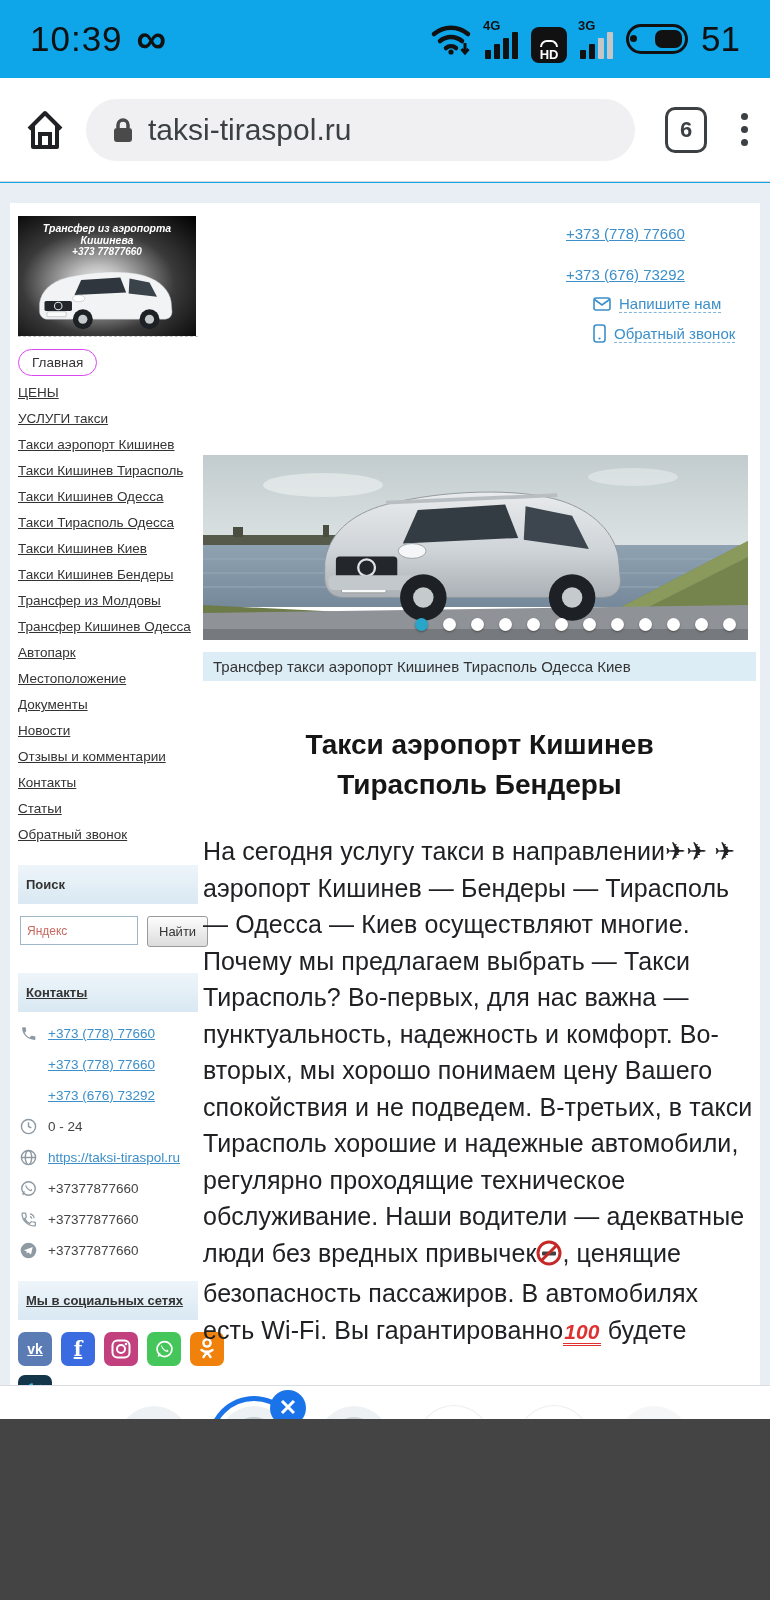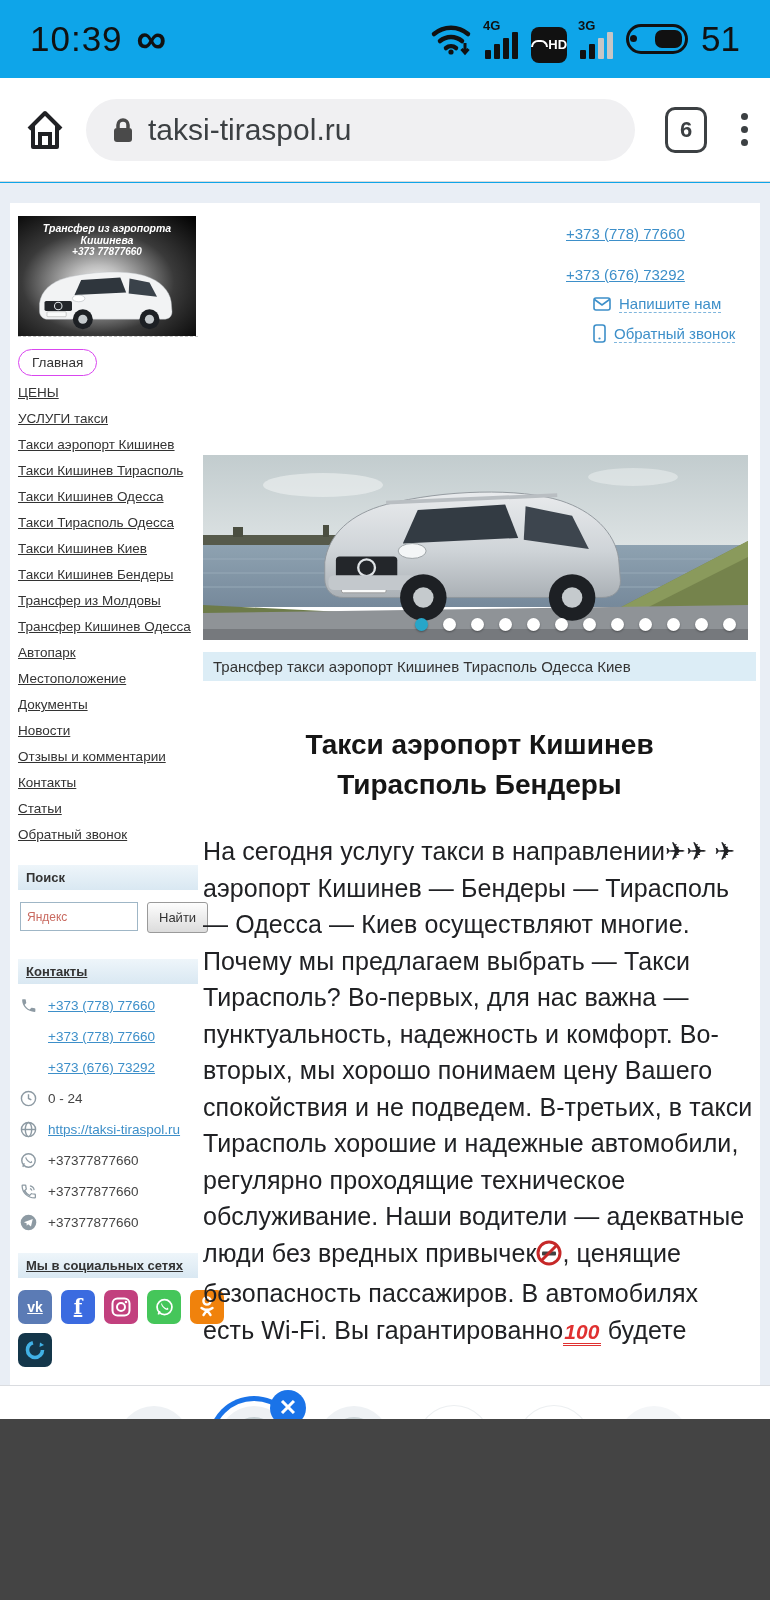--- a/index.html
+++ b/index.html
@@ -8,21 +8,21 @@
 
   
   .status-bar { position:absolute; top:0; left:0; right:0; height:78px; display:flex; align-items:center; padding:0 30px; color:#111; }
   .sb-time { font-size:35px; font-weight:500; letter-spacing:1px; }
   .sb-inf { font-size:42px; font-weight:700; margin-left:14px; line-height:1; }
   .sb-right { margin-left:auto; display:flex; align-items:center; gap:13px; }
   .bars { display:flex; align-items:flex-end; gap:3px; position:relative; padding-top:12px; }
   .bars .blbl { position:absolute; top:-2px; left:-2px; font-size:13px; font-weight:700; }
   .bars i { display:block; width:6px; background:#111; border-radius:1px; }
   .bars i.dim { background:#c6c6c6; }
-  .hd-badge { width:36px; height:36px; background:#111; border-radius:8px; color:#fff; display:flex; align-items:center; justify-content:flex-start; padding-bottom:2px;margin-top:12px; }
+  .hd-badge { width:36px; height:36px; background:#111; border-radius:8px; color:#fff; display:flex; flex-direction:column; align-items:center; justify-content:flex-end; padding-bottom:2px;margin-top:12px; }
   .hd-badge .ph { width:18px; height:7px; border:2.5px solid #fff; border-bottom:none; border-radius:8px 8px 0 0; margin-bottom:1px; }
   .hd-badge span { font-size:13px; font-weight:800; line-height:13px; }
   .battery { position:relative; width:62px; height:30px; border:3.5px solid #111; border-radius:15px; }
   .battery .fill { position:absolute; right:3px; top:3px; bottom:3px; width:27px; background:#111; border-radius:7px; }
   .battery .nub { position:absolute; left:1px; top:8px; width:7px; height:7px; background:#111; border-radius:50%; }
   .sb-pct { font-size:35px; font-weight:500; }
 
   
   .browser-bar { position:absolute; top:78px; left:0; right:0; height:104px; background:#fff; display:flex; align-items:center; padding:0 22px; border-bottom:1px solid #d9d9d9; }
   .url-pill { display:flex; align-items:center; height:62px; background:#f0f0f2; border-radius:34px; flex:1; margin:0 30px 0 18px; padding:0 26px; }
@@ -45,21 +45,21 @@
   .header-links { position:absolute; right:14px; top:22px; width:180px; font-size:15px; }
   .hl-phone { display:block; color:#3d8fc9; text-decoration:underline; margin-bottom:24px; }
   .hl-row { display:flex; align-items:center; gap:8px; margin-bottom:11px;margin-left:27px; }
   .hl-row a { color:#3d8fc9; text-decoration:none; border-bottom:1px dashed #7fb6dd; }
 
   
   .sidebar { position:absolute; left:8px; top:133px; width:180px; }
   .dash-sep { border-top:1px dashed #c4c4c4; margin-bottom:12px; }
   .menu a { display:inline-block; color:#333; font-size:13.5px; text-decoration:underline; margin-bottom:9px; }
   .menu .home-pill { border:1px solid #d946ef; border-radius:15px; padding:5px 13px; text-decoration:none; margin-bottom:7px; color:#333; }
-  .sec-head { background:linear-gradient(#eef5fa,#d9e8f2); font-size:13px; font-weight:700; color:#333; padding:5px 8px; margin:14px 0 12px 0; }
+  .sec-head { background:linear-gradient(#eef5fa,#d9e8f2); font-size:13px; font-weight:700; color:#333; padding:12px 8px; margin:14px 0 12px 0; }
   .sec-head.u { text-decoration:underline; }
   .search-row { display:flex; gap:9px; padding:0 2px; }
   .search-row input { width:118px; height:29px; border:1px solid #9fb6c6; font-size:12px; padding:0 6px; }
   .search-row input::placeholder { color:#c96a60; opacity:1; }
   .btn-find { height:31px; padding:0 11px; font-size:13px; color:#333; background:linear-gradient(#fdfdfd,#dcdcdc); border:1px solid #9a9a9a; border-radius:3px; }
   .c-row { display:flex; align-items:center; gap:10px; margin-bottom:13px; min-height:18px; }
   .c-ic { width:20px; display:flex; justify-content:center; }
   .c-row a { color:#3d8fc9; font-size:13.5px; text-decoration:underline; }
   .c-row span.txt { color:#444; font-size:13.5px; }
   .soc-row { display:flex; flex-wrap:wrap; gap:9px; width:230px; margin-top:2px; }

